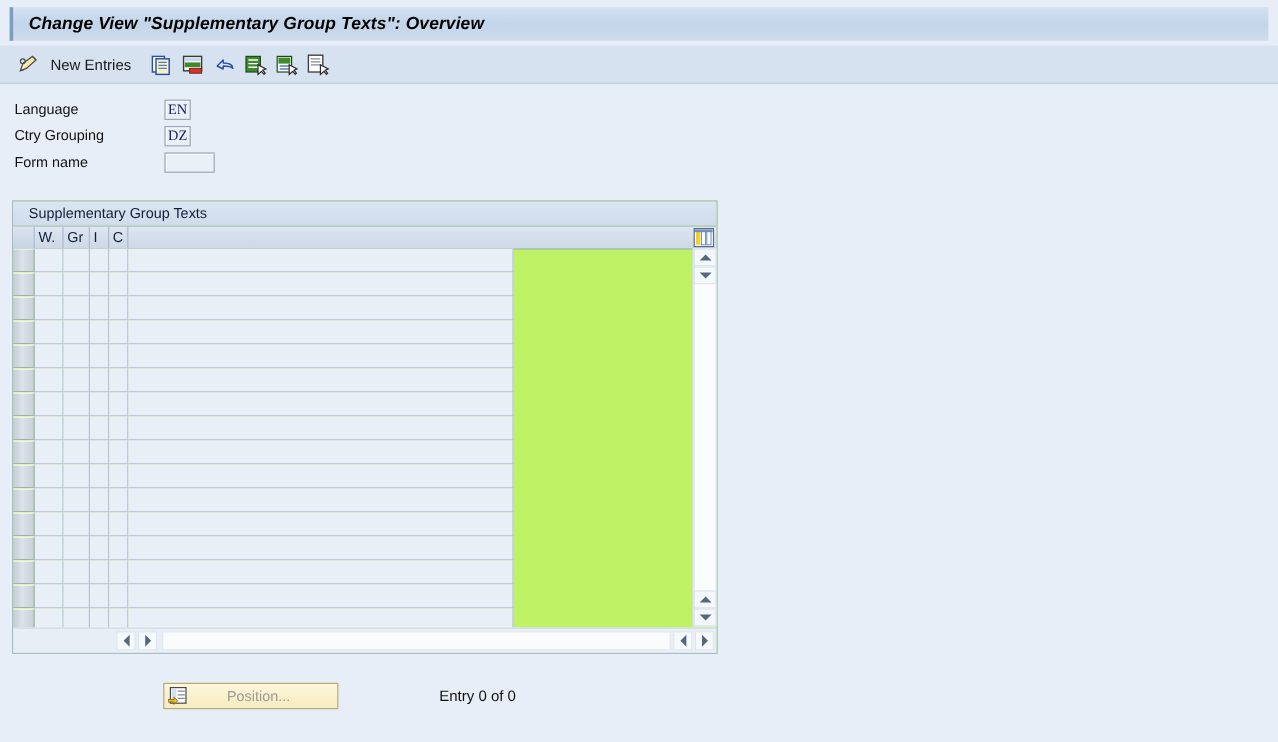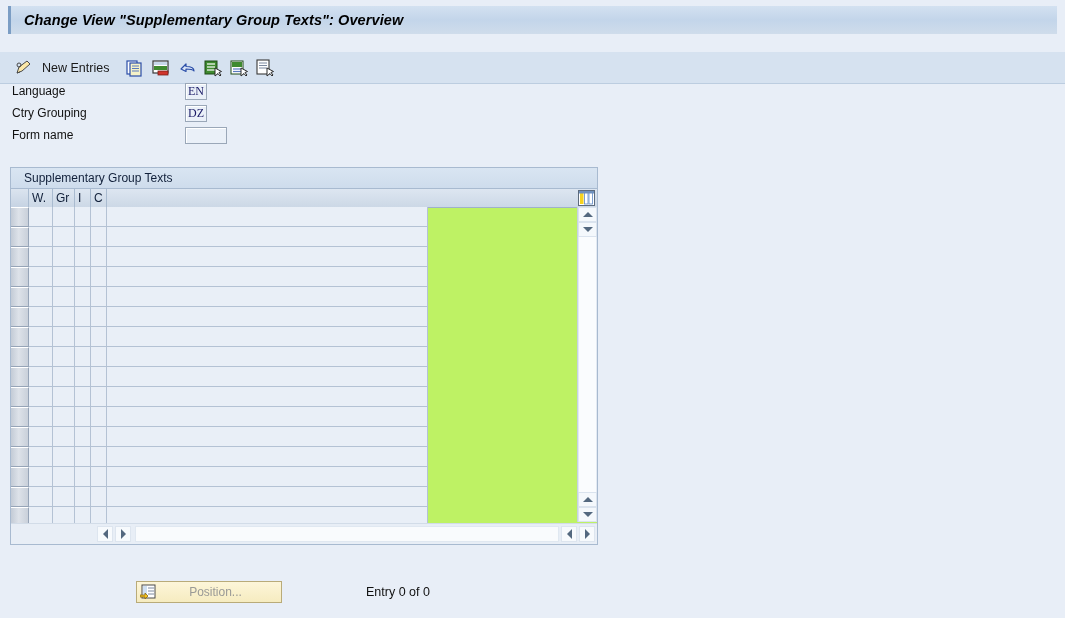--- a/index.html
+++ b/index.html
@@ -44,21 +44,20 @@
   .toolbar {
     position: absolute;
     left: 0;
     top: 38px;
     width: 1065px;
     height: 31px;
     background: #d6e2f0;
     border-bottom: 1px solid #bccde0;
     display: flex;
     align-items: center;
-    margin-top: 14px;
   }
   .pencil-icon {
     margin-left: 14px;
     width: 20px;
     height: 20px;
     position: relative;
   }
   .new-entries-label {
     margin-left: 8px;
     font-size: 12.5px;
@@ -114,21 +113,20 @@
     background: #eaf0f8;
     height: 17px;
     box-sizing: border-box;
     font-family: "Liberation Serif", serif;
     font-size: 12px;
     color: #1a1a66;
     line-height: 15px;
     padding: 0 2px;
     text-align: left;
     box-shadow: inset 1px 1px 0 #ffffff;
-    margin-left: 48px;
   }
   .fld-sm { width: 22px; }
   .fld-lg { width: 42px; }
 
   
   .table-panel {
     position: absolute;
     left: 10px;
     top: 167px;
     width: 588px;
@@ -303,21 +301,21 @@
     border: 1px solid #e0e8f1;
     box-sizing: border-box;
     margin: 0 2px;
     cursor: pointer;
   }
 
   
   .footer {
     position: absolute;
     left: 0;
-    top: 577px;
+    top: 565px;
     width: 887px;
     height: 30px;
     display: flex;
     align-items: center;
   }
   .position-btn {
     margin-left: 136px;
     width: 146px;
     height: 22px;
     background: linear-gradient(to bottom, #fdf6d9 0%, #f6ecc0 100%);

